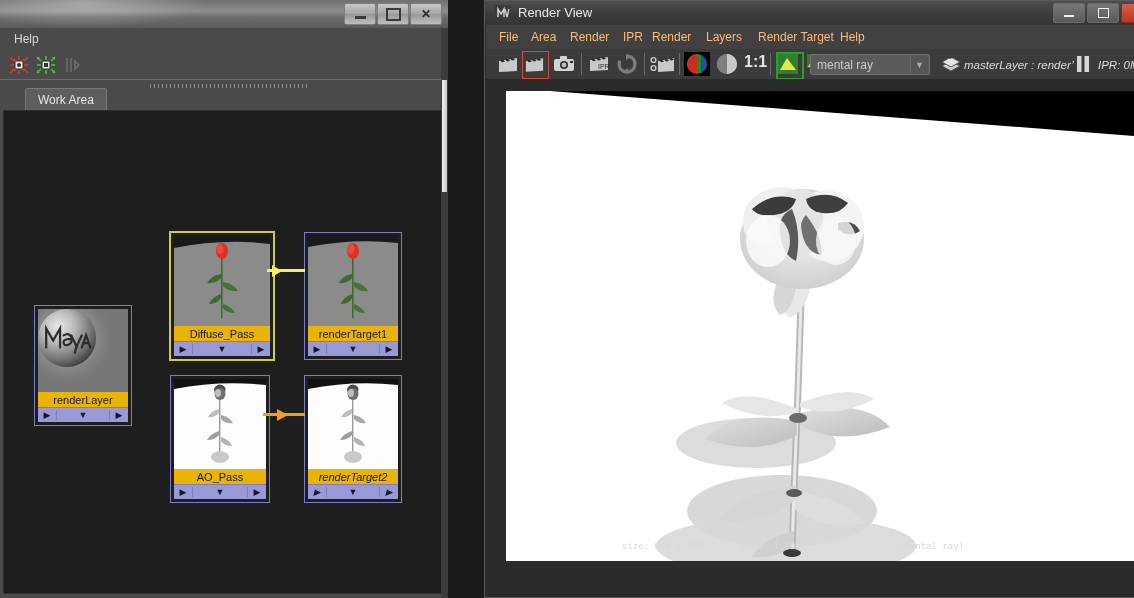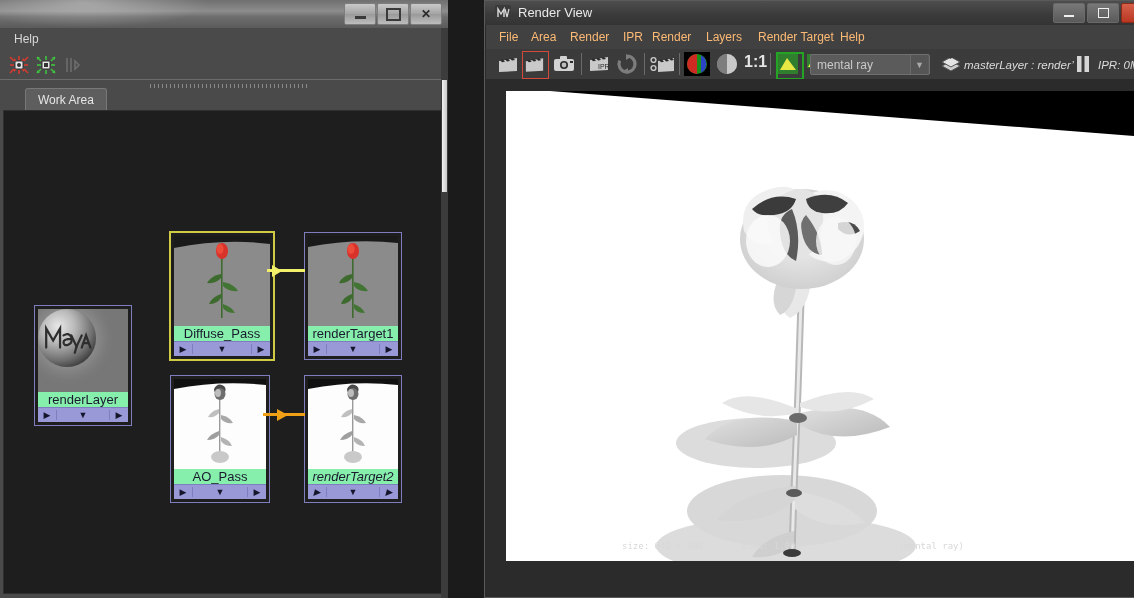--- a/index.html
+++ b/index.html
@@ -46,21 +46,21 @@
 
   .canvas{position:absolute;left:3px;top:110px;width:437px;height:482px;background:#1e1e1e;
      border:1px solid #2f2f2f;overflow:hidden;}
   .vthumb{position:absolute;left:442px;top:80px;width:5px;height:112px;
      background:linear-gradient(to right,#f2f2f2,#c8c8c8);}
   .lw-rightstrip{position:absolute;left:441px;top:28px;width:7px;height:570px;background:#3c3c3c;}
 
   
   .node{position:absolute;}
   .node .thumb{width:100%;box-sizing:border-box;display:block;position:relative;overflow:hidden;background:#777;}
-  .node .caplabel{height:15px;background:#86efac;color:#1a1a2e;font-size:13px;
+  .node .caplabel{height:15px;background:#eab308;color:#1a1a2e;font-size:11px;
      display:flex;align-items:center;justify-content:center;}
   .node .capbtns{height:14px;background:#9a99d8;display:flex;align-items:center;
      border-top:1px solid #7e7dc0;}
   .capbtns .cell{flex:0 0 auto;width:18px;display:flex;align-items:center;justify-content:center;
      font-size:9px;color:#15152b;border-right:1px solid #7e7dc0;}
   .capbtns .mid{flex:1 1 auto;display:flex;align-items:center;justify-content:center;
      font-size:9px;color:#15152b;border-right:1px solid #7e7dc0;}
   .node-wrap{position:absolute;padding:3px;}
   .wrap-yellow{border:2px solid #cfcb45;background:#1e1e1e;}
   .wrap-blue{border:1px solid #7e7dc0;background:#1e1e1e;}

